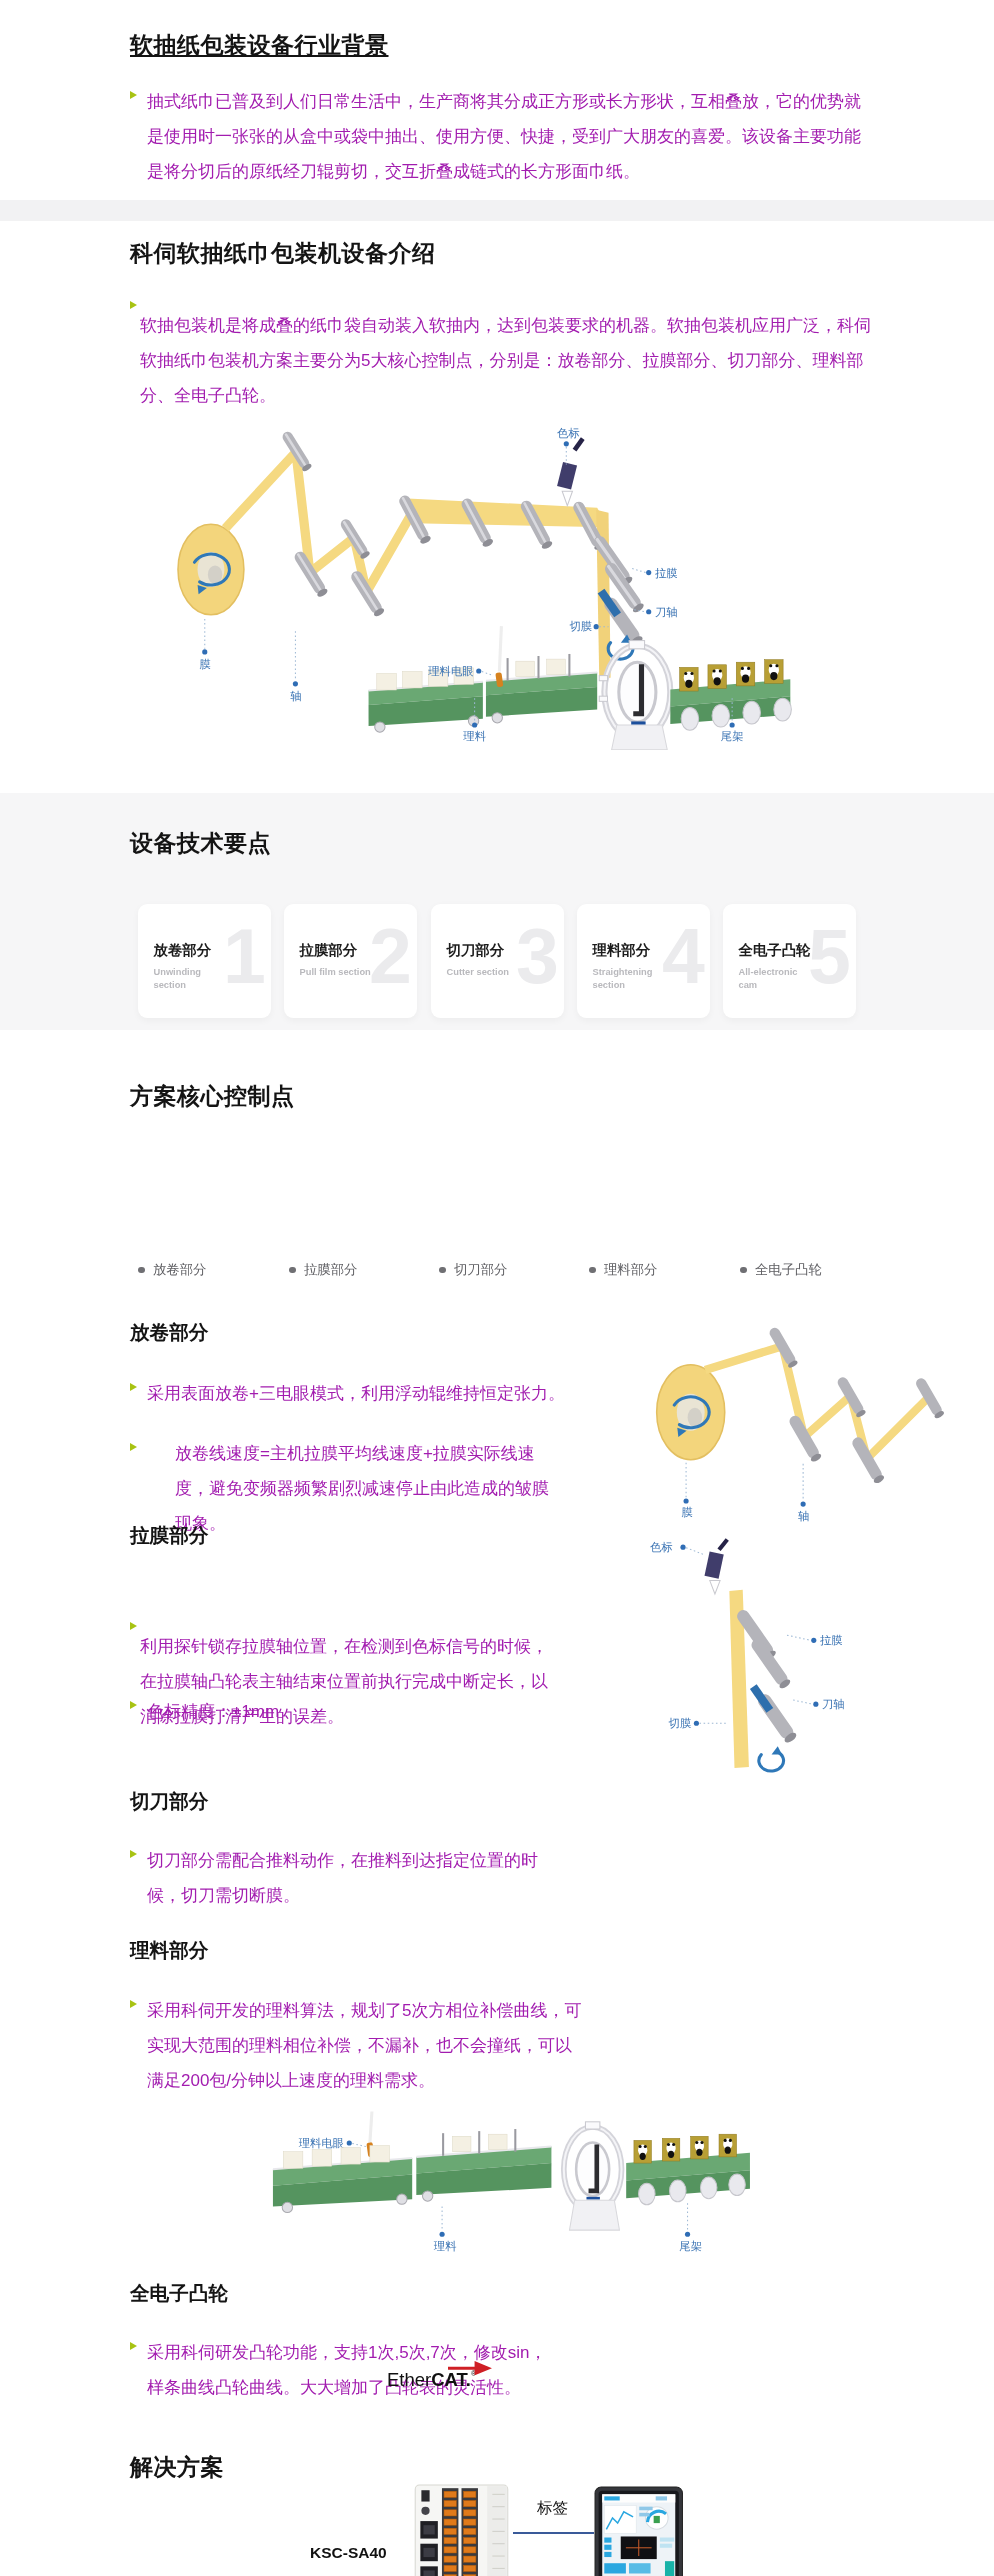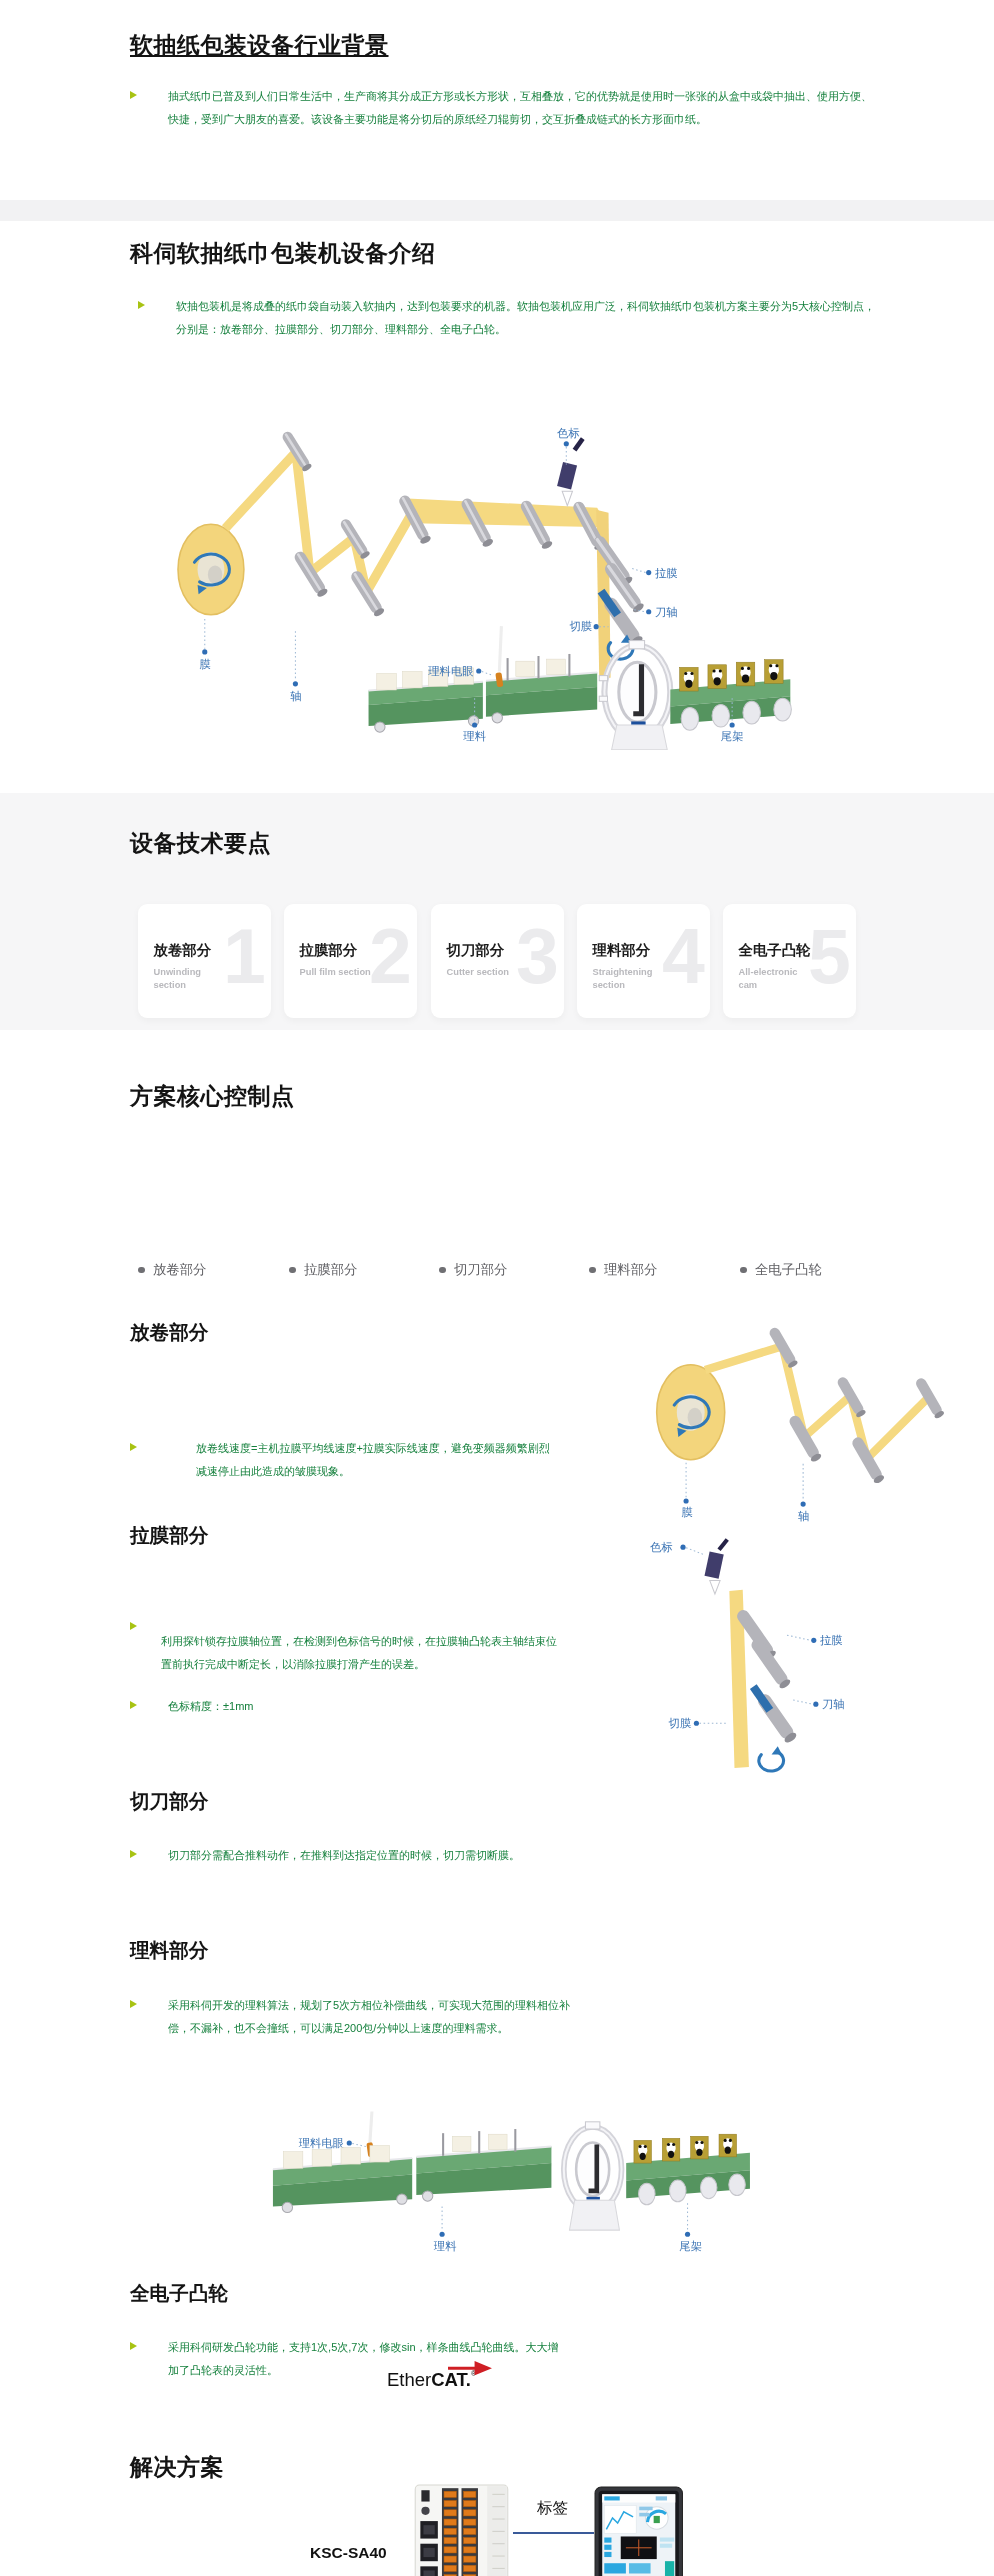--- a/index.html
+++ b/index.html
@@ -4,21 +4,21 @@
 <style>
   html,body{margin:0;padding:0;background:#fff;}
   body{font-family:"Liberation Sans","DejaVu Sans",sans-serif;color:#595959;}
   .page{position:relative;width:995px;height:3550px;background:#ffffff;overflow:hidden;}
   .sep{position:absolute;left:0;width:995px;height:20.6px;background:#f2f2f3;}
   .secgray{position:absolute;left:0;width:995px;background:#f6f6f7;}
   .h1{position:absolute;left:130px;font-size:23px;font-weight:800;color:#141414;letter-spacing:0.5px;white-space:nowrap;}
   .h2{position:absolute;left:130px;font-size:19.6px;font-weight:800;color:#141414;white-space:nowrap;}
   .bullet{position:absolute;display:flex;}
   .tri{flex:0 0 auto;width:0;height:0;border-left:7.7px solid #a8c313;border-top:4.6px solid transparent;border-bottom:4.6px solid transparent;margin-top:6.2px;}
-  .btxt{margin-left:31px;font-size:11px;line-height:2.05;color:#15803d;}
+  .btxt{margin-left:10px;font-size:17px;line-height:2.05;color:#a21caf;}
   
   .tcard{position:absolute;top:904px;width:133px;height:114px;background:#ffffff;border-radius:9.3px;box-shadow:0 2.1px 7.2px rgba(0,0,0,0.04);overflow:hidden;}
   .tcard .tt{position:absolute;left:15.5px;top:37px;font-size:14.4px;font-weight:800;color:#1c1c1c;}
   .tcard .en{position:absolute;left:15.5px;top:62px;width:77px;font-size:9.3px;line-height:1.4;color:#b9b9bd;font-weight:700;}
   .tcard .num{position:absolute;right:5.2px;top:14.4px;font-size:77px;font-weight:800;color:#ebebed;line-height:1;}
   
   .tab{position:absolute;display:flex;align-items:center;}
   .tab .dotb{width:6.7px;height:6.7px;border-radius:50%;background:#6f6f73;margin-right:8.2px;}
   .tab .tl{font-size:13.4px;color:#5f5f63;}
   .ec{position:absolute;left:387px;top:2369px;font-size:18.5px;color:#111;white-space:nowrap;}
@@ -47,21 +47,21 @@
 
   <div class="h1" style="top:30px;text-decoration:underline;">软抽纸包装设备行业背景</div>
   <div class="bullet" style="left:130px;top:85px;width:742px;">
     <span class="tri"></span>
     <span class="btxt">抽式纸巾已普及到人们日常生活中，生产商将其分成正方形或长方形状，互相叠放，它的优势就是使用时一张张的从盒中或袋中抽出、使用方便、快捷，受到广大朋友的喜爱。该设备主要功能是将分切后的原纸经刀辊剪切，交互折叠成链式的长方形面巾纸。</span>
   </div>
 
   <div class="sep" style="top:200px;"></div>
 
   <div class="h1" style="top:238px;">科伺软抽纸巾包装机设备介绍</div>
-  <div class="bullet" style="left:138px;top:295px;width:742px;">
+  <div class="bullet" style="left:130px;top:295px;width:742px;flex-direction:column;">
     <span class="tri"></span>
     <span class="btxt">软抽包装机是将成叠的纸巾袋自动装入软抽内，达到包装要求的机器。软抽包装机应用广泛，科伺软抽纸巾包装机方案主要分为5大核心控制点，分别是：放卷部分、拉膜部分、切刀部分、理料部分、全电子凸轮。</span>
   </div>
 
   <svg style="position:absolute;left:144px;top:389px;" width="721" height="361" viewBox="0 0 1400 700">
 
     <ellipse cx="130" cy="350" rx="64" ry="88" fill="#f3d57c" stroke="#e3bf60" stroke-width="3"></ellipse>
     <ellipse cx="130" cy="350" rx="26" ry="34" fill="#e9e4d4"></ellipse>
     <ellipse cx="138" cy="360" rx="14" ry="18" fill="#d3d0c8"></ellipse>
     <path class="barrow" d="M98,336 a36,30 0 1 1 10,38"></path>
@@ -287,20 +287,24 @@
   <div class="tab" style="left:589px;top:1261px;">
       <span class="dotb"></span>
       <span class="tl">理料部分</span>
     </div>
   <div class="tab" style="left:740px;top:1261px;">
       <span class="dotb"></span>
       <span class="tl">全电子凸轮</span>
     </div>
 
   <div class="h2" style="top:1319px;">放卷部分</div>
+  <div class="bullet" style="left:130px;top:1377px;width:443px;">
+    <span class="tri"></span>
+    <span class="btxt">采用表面放卷+三电眼模式，利用浮动辊维持恒定张力。</span>
+  </div>
   <div class="bullet" style="left:130px;top:1437px;width:428px;gap:28px;">
     <span class="tri"></span>
     <span class="btxt">放卷线速度=主机拉膜平均线速度+拉膜实际线速度，避免变频器频繁剧烈减速停止由此造成的皱膜现象。</span>
   </div>
 
   <svg style="position:absolute;left:634px;top:1309px;" width="330" height="222" viewBox="0 0 640 430">
     <ellipse cx="110" cy="200" rx="66" ry="92" fill="#f3d57c" stroke="#e3bf60" stroke-width="3"></ellipse>
     <ellipse cx="110" cy="200" rx="27" ry="36" fill="#e9e4d4"></ellipse>
     <ellipse cx="118" cy="210" rx="14" ry="19" fill="#d3d0c8"></ellipse>
     <path class="barrow" d="M78,186 a36,30 0 1 1 10,38"></path>

